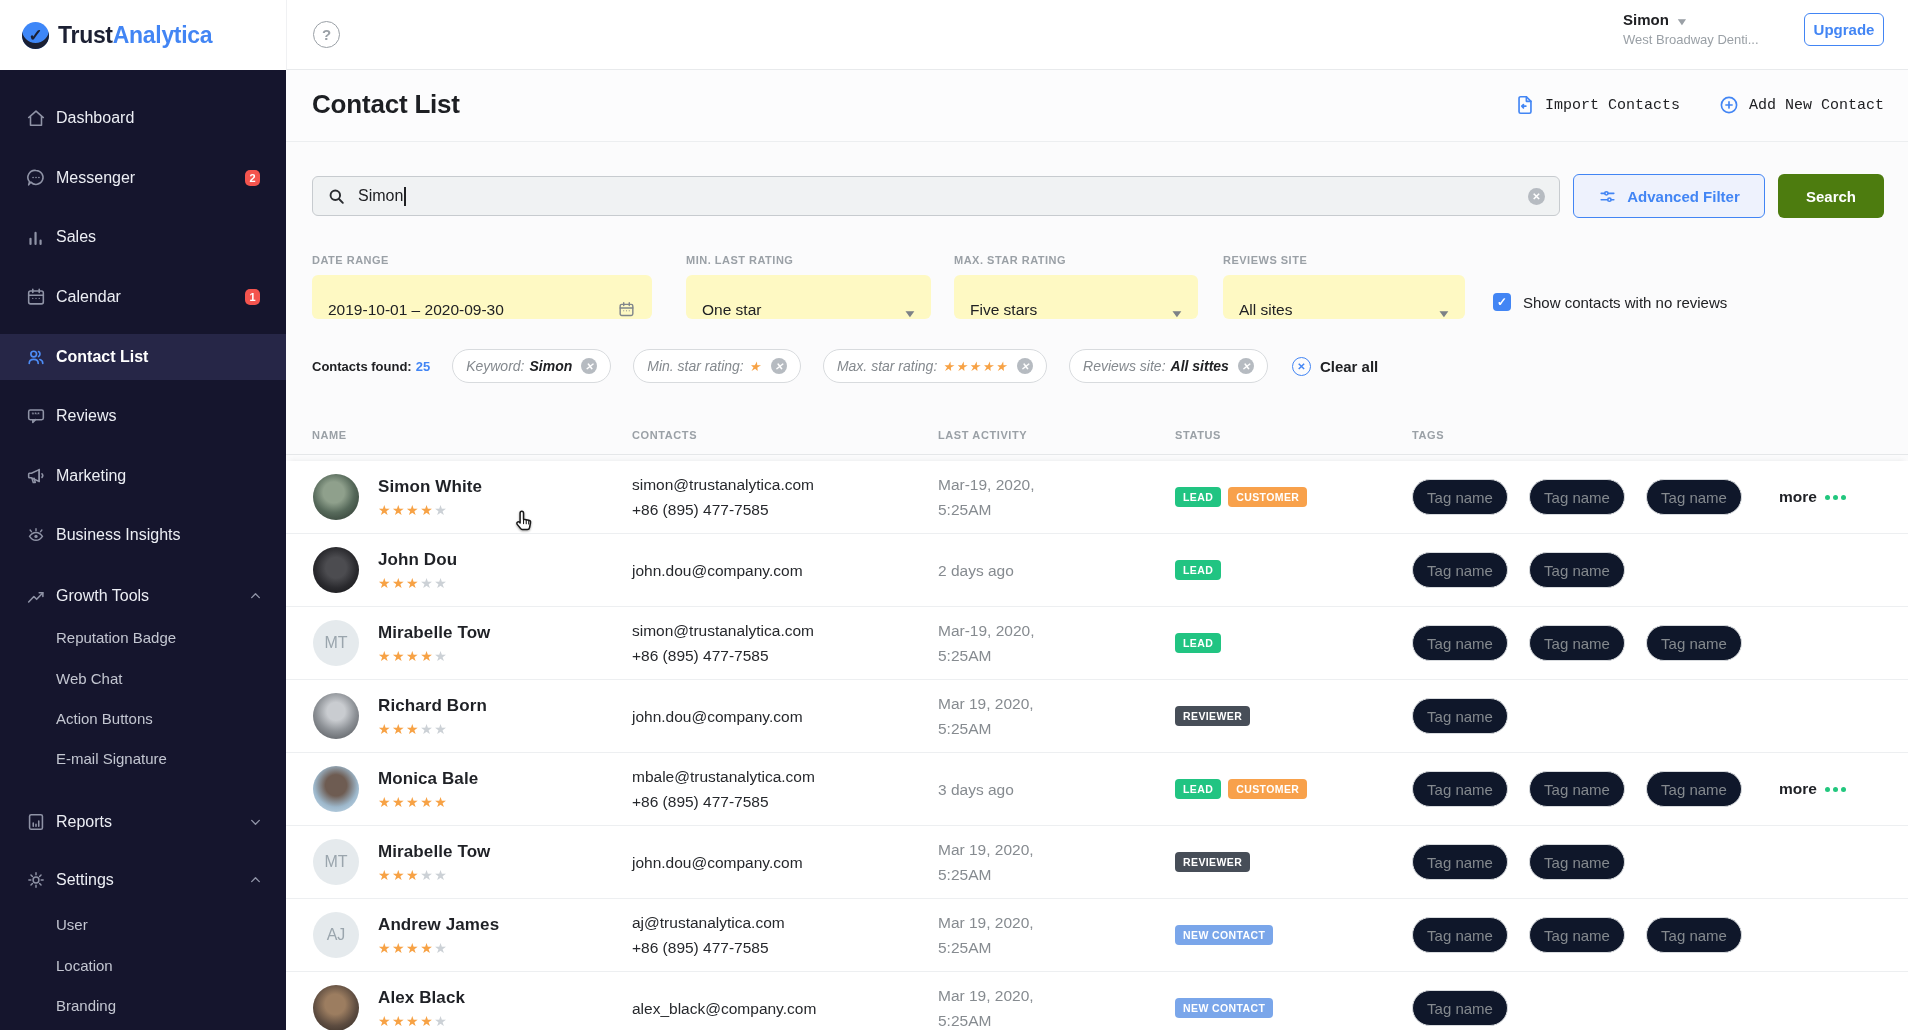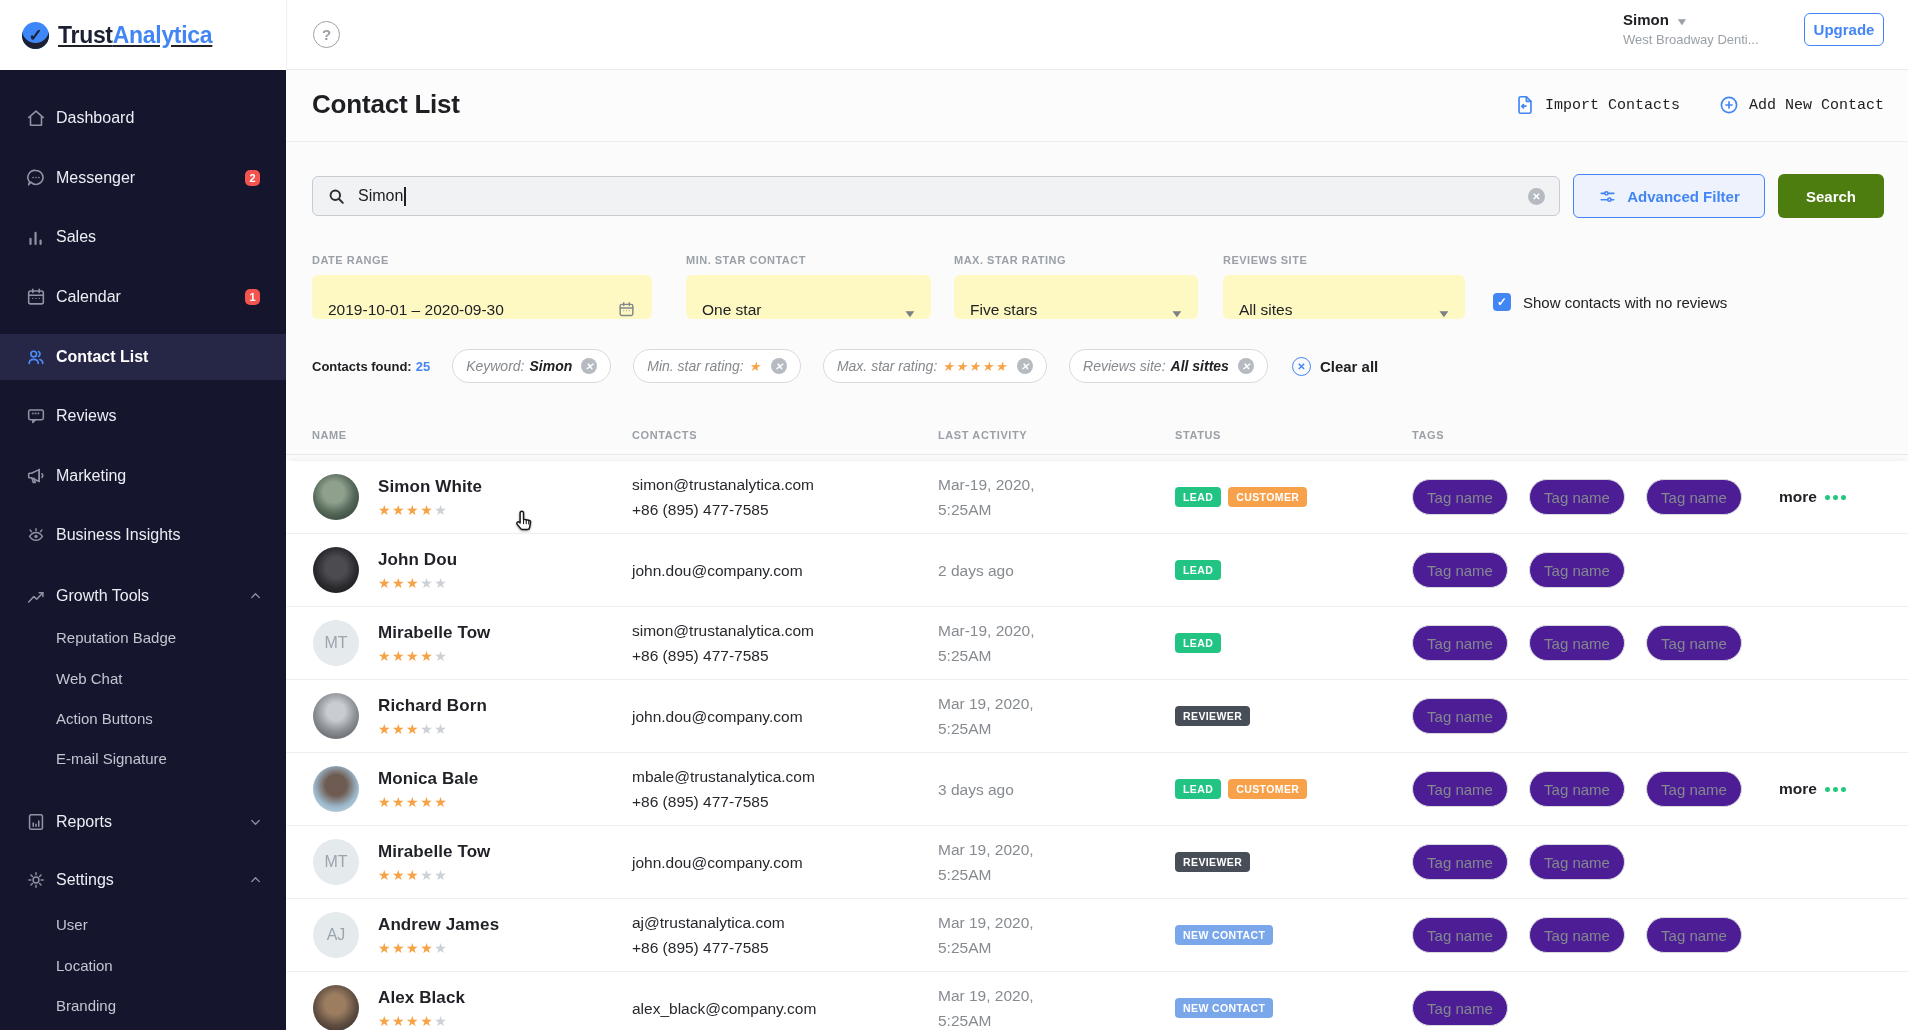--- a/index.html
+++ b/index.html
@@ -5,21 +5,21 @@
   * { margin:0; padding:0; box-sizing:border-box; }
   html,body { width:1908px; height:1030px; }
   body { font-family:"Liberation Sans", sans-serif; background:#fff; overflow:hidden; color:#202124; }
   .app { position:relative; width:1908px; height:1030px; overflow:hidden; background:#fbfbfc; }
 
   
   .sidebar { position:absolute; left:0; top:0; width:286px; height:1030px; background:#15152d; z-index:5; }
   .logo-area { height:70px; background:#fff; display:flex; align-items:center; padding-left:22px; }
   .logo-mark { width:27px; height:27px; border-radius:50%; background:#3e87f8; display:flex; align-items:center; justify-content:center;
                color:#1b2033; font-weight:bold; font-size:17px; box-shadow:inset 0 -6px 0 #1b2033; }
-  .logo-word { margin-left:9px; font-size:23px; font-weight:bold; letter-spacing:-0.3px;text-decoration:underline; }
+  .logo-word { margin-left:9px; font-size:23px; font-weight:bold; letter-spacing:-0.3px; }
   .logo-word .la { color:#1c2033; } .logo-word .lb { color:#4285f4; }
   .nav-item { position:absolute; left:0; width:286px; height:44px; display:flex; align-items:center; cursor:pointer; }
   .nav-item .nico { width:22px; height:22px; position:absolute; left:25px; color:#8f93a6; }
   .nav-item .nlabel { position:absolute; left:56px; font-size:16px; color:#eceef4; }
   .nav-item.active { background:#262647; height:46px; }
   .nav-item.active .nico { color:#4d8df7; }
   .nav-item.active .nlabel { font-weight:bold; color:#fff; }
   .nav-sub { position:absolute; left:0; width:286px; height:32px; display:flex; align-items:center; cursor:pointer; }
   .nav-sub .nlabel { position:absolute; left:56px; font-size:15px; color:#c3c6d1; }
   .nav-badge { position:absolute; left:245px; top:50%; transform:translateY(-50%); min-width:15px; height:16px; padding:0 3px;
@@ -112,21 +112,21 @@
   .cname { font-size:17px; font-weight:bold; color:#1f2126; letter-spacing:0.1px; }
   .stars { margin-top:5px; font-size:14px; letter-spacing:1.5px; }
   .sf { color:#f7a245; } .se { color:#ccd1d6; }
   .cell-contact { position:absolute; left:346px; top:50%; transform:translateY(-50%); font-size:15.5px; color:#26282c; line-height:25px; }
   .cell-activity { position:absolute; left:652px; top:50%; transform:translateY(-50%); font-size:15.5px; color:#868b90; line-height:25px; }
   .cell-status { position:absolute; left:889px; top:50%; transform:translateY(-50%); display:flex; gap:7px; }
   .badge { height:20px; border-radius:4px; padding:0 8px; display:flex; align-items:center; color:#fff;
            font-size:10.5px; font-weight:bold; letter-spacing:0.4px; white-space:nowrap; }
   .b-lead{background:#21c482;} .b-customer{background:#f8a14b;} .b-reviewer{background:#474e58;} .b-newc{background:#7aa6ea;}
   .cell-tags { position:absolute; left:1126px; top:50%; transform:translateY(-50%); display:flex; gap:21px; }
-  .tag { width:96px; height:36px; background:#4c1d95; border:1px solid #d8dbde; border-radius:18px; color:#84898e;
+  .tag { width:96px; height:36px; background:#0f172a; border:1px solid #d8dbde; border-radius:18px; color:#84898e;
          font-size:15px; font-family:inherit; cursor:pointer; }
   .cell-more { position:absolute; left:1493px; top:50%; transform:translateY(-50%); display:flex; align-items:center; cursor:pointer; }
   .more-label { font-size:15.5px; font-weight:bold; color:#1f2126; }
   .dots { display:flex; gap:3px; margin-left:8px; }
   .dots i { width:5px; height:5px; border-radius:50%; background:#22c77e; }
 
   .cursor { position:absolute; left:510px; top:508px; width:26px; height:28px; z-index:50; pointer-events:none;
             filter:drop-shadow(0 1px 1px rgba(0,0,0,0.35)); }
 </style>
 </head>
@@ -325,21 +325,21 @@
               <rect x="4" y="5.5" width="16" height="14" rx="2"></rect>
               <path d="M4 10h16"></path>
               <path d="M8.5 3.5v3.5M15.5 3.5v3.5"></path>
               <circle cx="8.5" cy="13.5" r=".7" fill="currentColor" stroke="none"></circle>
               <circle cx="12" cy="13.5" r=".7" fill="currentColor" stroke="none"></circle>
               <circle cx="15.5" cy="13.5" r=".7" fill="currentColor" stroke="none"></circle>
             </svg>
         </div>
       </div>
       <div class="fgroup w-min">
-        <div class="flabel">MIN. STAR CONTACT</div>
+        <div class="flabel">MIN. LAST RATING</div>
         <div class="fbox">
           <span>One star</span>
           <span class="fcaret">▼</span>
         </div>
       </div>
       <div class="fgroup w-max">
         <div class="flabel">MAX. STAR RATING</div>
         <div class="fbox">
           <span>Five stars</span>
           <span class="fcaret">▼</span>

